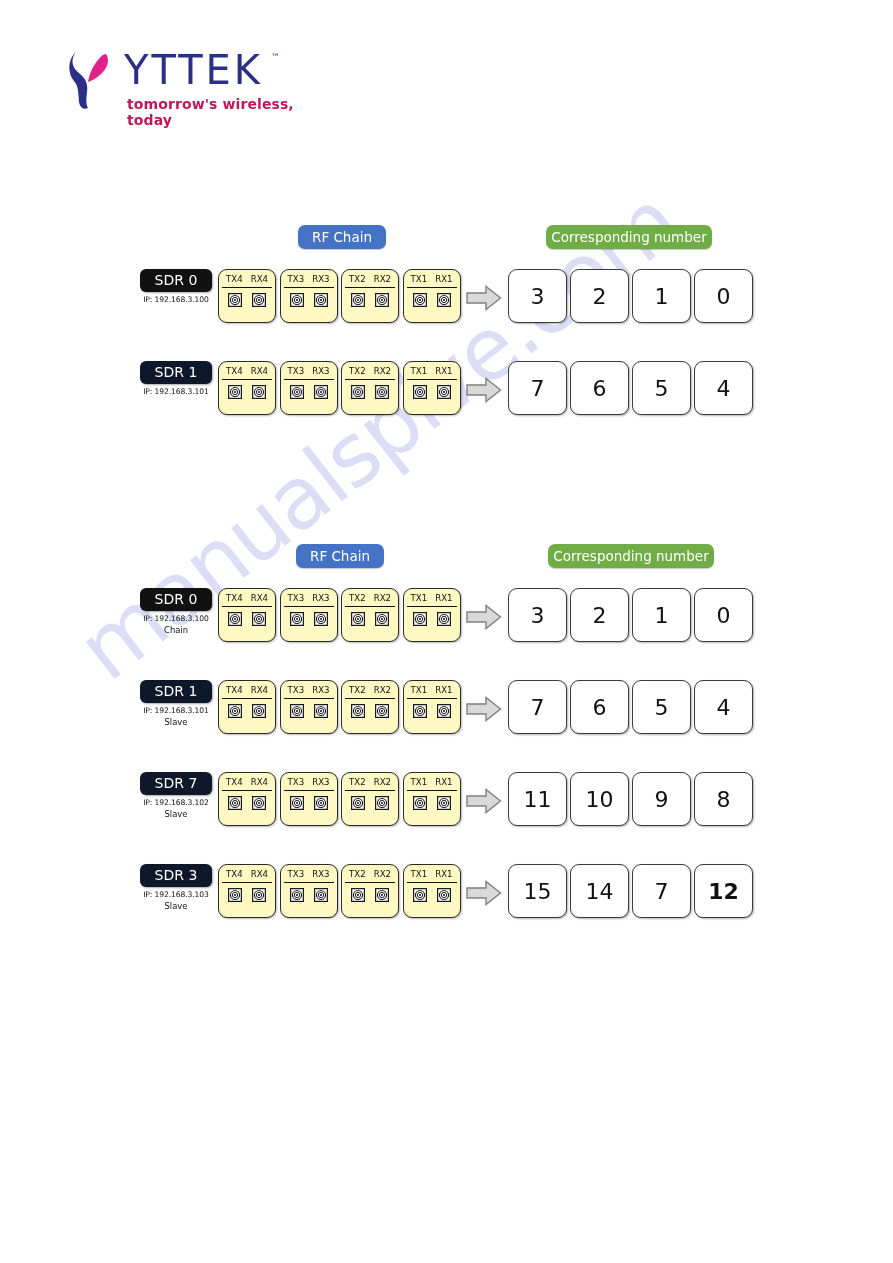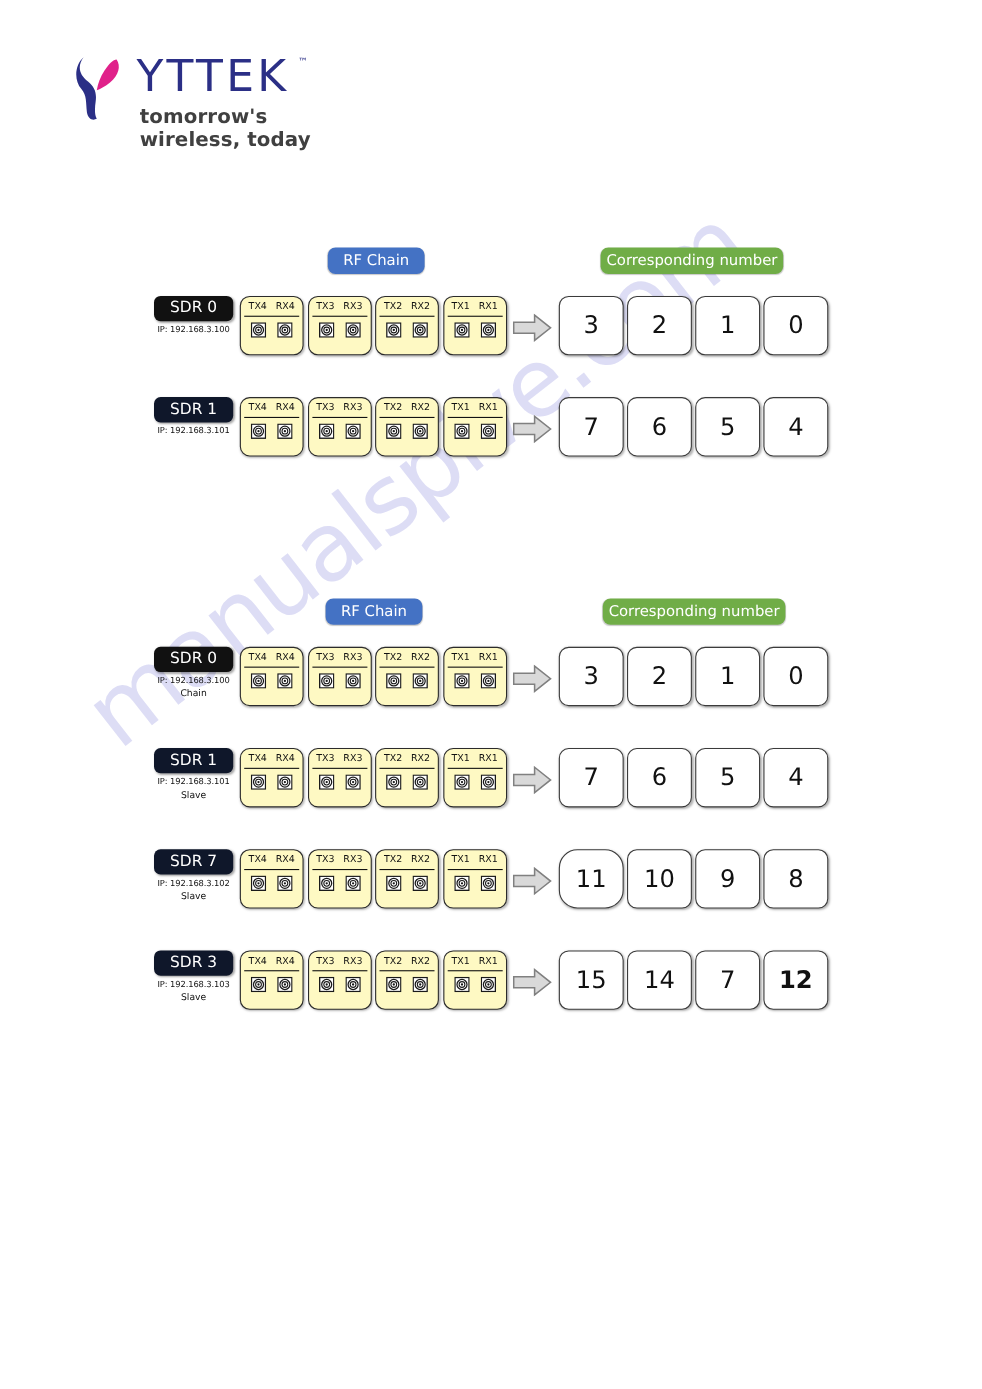--- a/index.html
+++ b/index.html
@@ -70,23 +70,23 @@
     top: 6px;
     font-size: 9px;
     color: #2b2f86;
     font-family: "DejaVu Sans", sans-serif;
   }
   .logo-tag {
     position: absolute;
     left: 59px;
     top: 50px;
     font-family: "DejaVu Sans", sans-serif;
-    font-size: 18px;
+    font-size: 14px;
     font-weight: 700;
-    color: #404040;
+    color: #be185d;
     letter-spacing: .1px;
   }
 
   
   .diagram { position: absolute; z-index: 2; }
   #diagram-1 { left: 0; top: 225px; width: 893px; }
   #diagram-2 { left: 0; top: 544px; width: 893px; }
 
   
   .pill {
@@ -704,21 +704,21 @@
   <circle cx="8" cy="8" r="3" fill="none" stroke="#1a1a1a" stroke-width="1.1"></circle>
   <circle cx="8" cy="8" r="1.2" fill="#1a1a1a"></circle>
 </svg>
           </div>
         </div>
       </div>
       <svg class="arrow" viewBox="0 0 36 26">
   <path d="M1 8 L20 8 L20 1.5 L34.5 13 L20 24.5 L20 18 L1 18 Z" fill="#d9d9d9" stroke="#808080" stroke-width="1.4" stroke-linejoin="miter"></path>
 </svg>
       <div class="num-area">
-        <div class="num-box" style="left: 0px; border-radius: 17px;">11</div>
+        <div class="num-box" style="left: 0px;">11</div>
         <div class="num-box" style="left: 62px;">10</div>
         <div class="num-box" style="left: 124px;">9</div>
         <div class="num-box" style="left: 186px;">8</div>
       </div>
     </div>
     <div class="sdr-row" style="top: 320px;">
       <div class="sdr-label-wrap">
         <span class="sdr-chip grey">SDR 3</span>
         <span class="sdr-ip">IP: 192.168.3.103</span>
         <span class="sdr-role">Slave</span>

